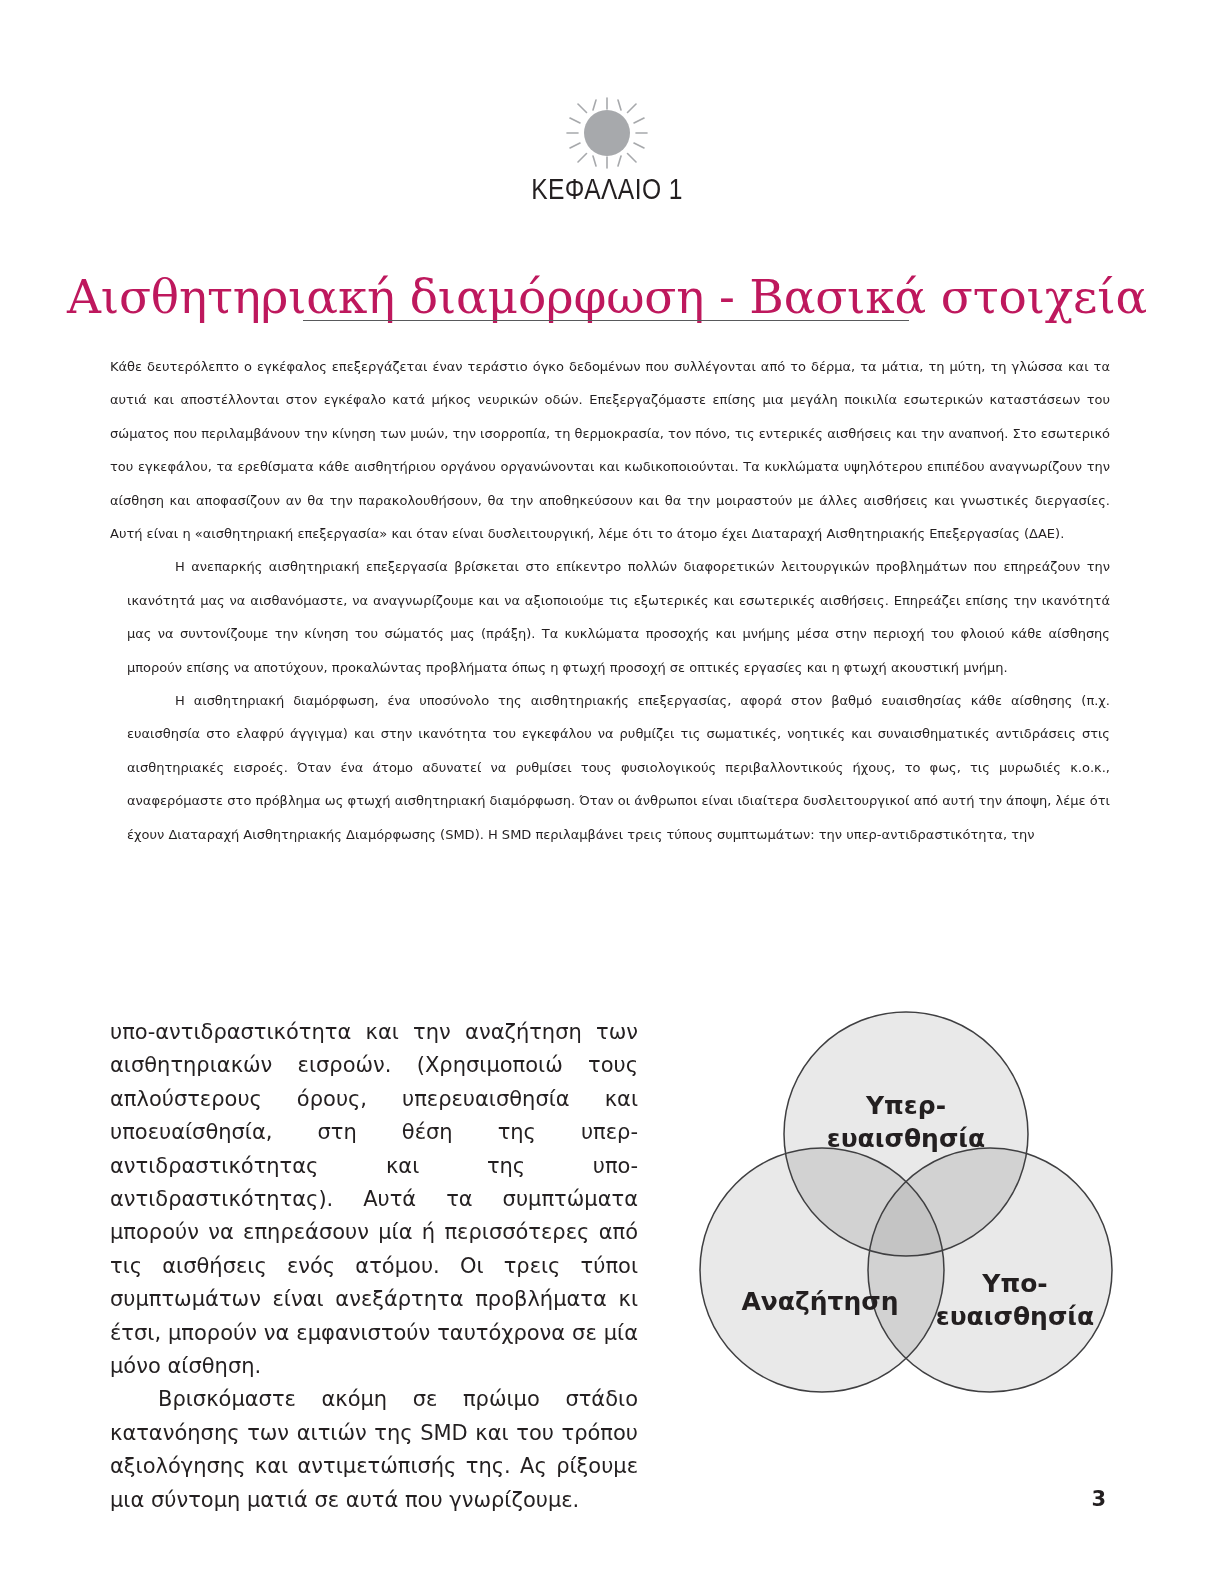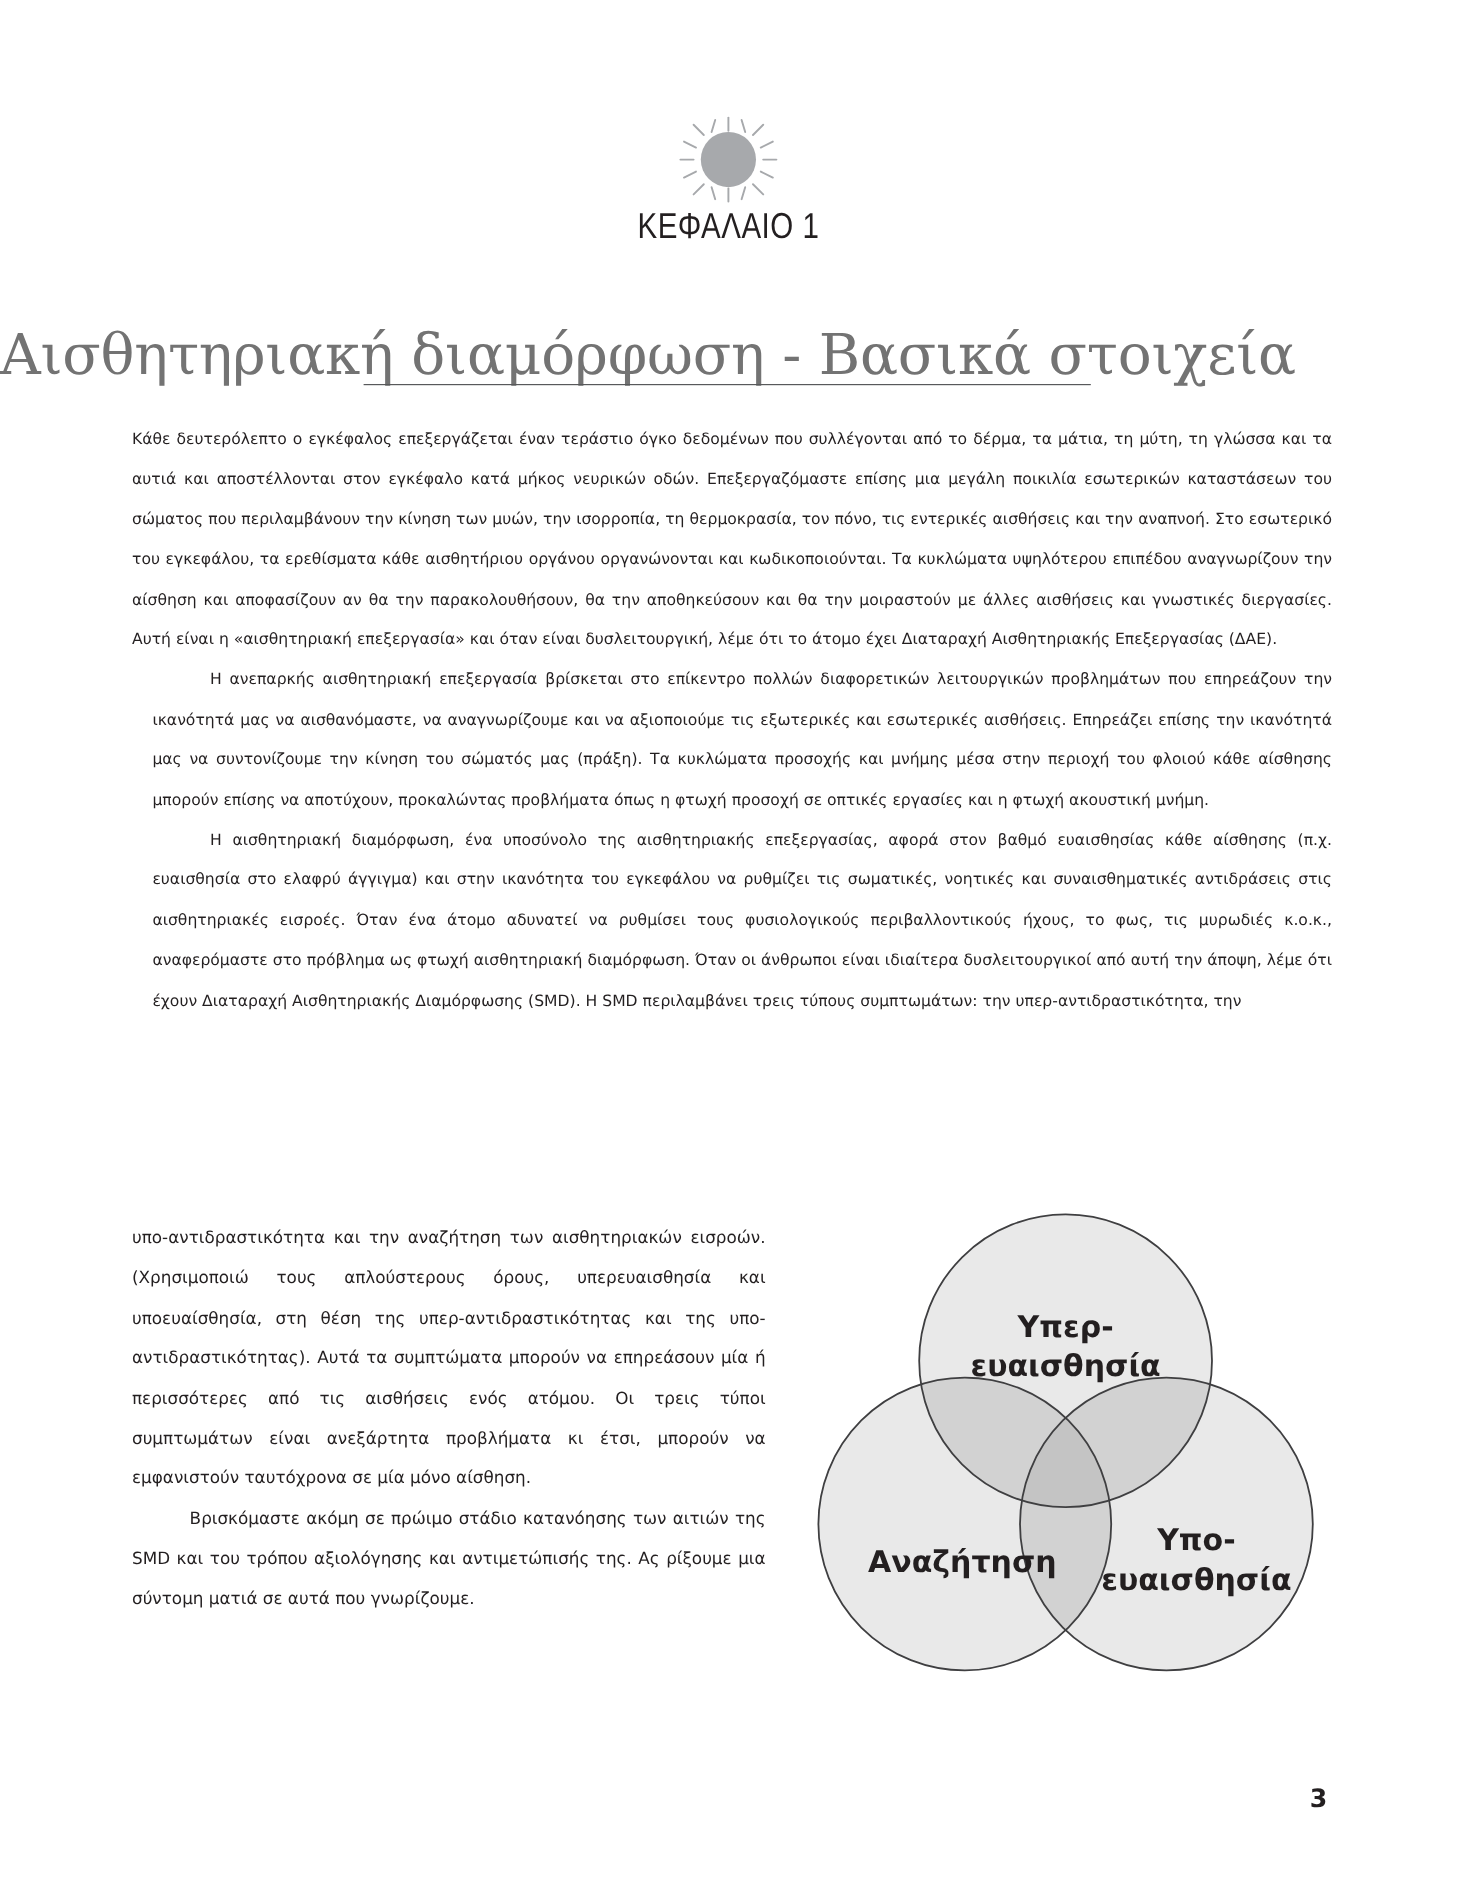--- a/index.html
+++ b/index.html
@@ -39,24 +39,25 @@
     letter-spacing: 0.5px;
     font-weight: 400;
     color: #231f20;
     transform: scaleX(0.82);
   }
   .page-title {
     position: absolute;
     left: 0;
     top: 238px;
     width: 1214px;
+    text-align: center;
     font-family: "DejaVu Serif", "Liberation Serif", serif;
     font-size: 47px;
     font-weight: 400;
-    color: #737373;
+    color: #be185d;
     letter-spacing: -0.2px;
     white-space: nowrap;
   }
   .title-rule {
     position: absolute;
     left: 303px;
     top: 320px;
     width: 606px;
     height: 1px;
     background: #58595b;
@@ -81,37 +82,37 @@
     text-indent: 48px;
     margin-left: 17px;
   }
 
   
   .body-narrow {
     position: absolute;
     left: 110px;
     top: 1016px;
     width: 528px;
-    font-size: 14px;
+    font-size: 21px;
     line-height: 33.4px;
     text-align: justify;
     text-justify: inter-word;
     color: #231f20;
   }
   .body-narrow p {
     margin: 0;
   }
   .body-narrow p.indent {
     text-indent: 48px;
   }
 
   
   .venn {
     position: absolute;
-    left: 662px;
+    left: 680px;
     top: 1004px;
     width: 452px;
     height: 396px;
   }
   .venn svg {
     display: block;
   }
   .venn-label {
     font-family: "DejaVu Sans", sans-serif;
     font-weight: bold;

